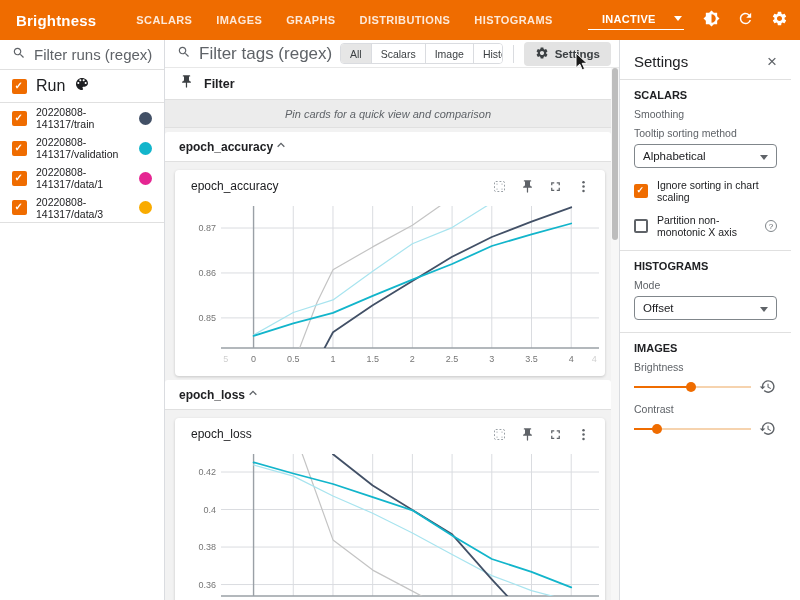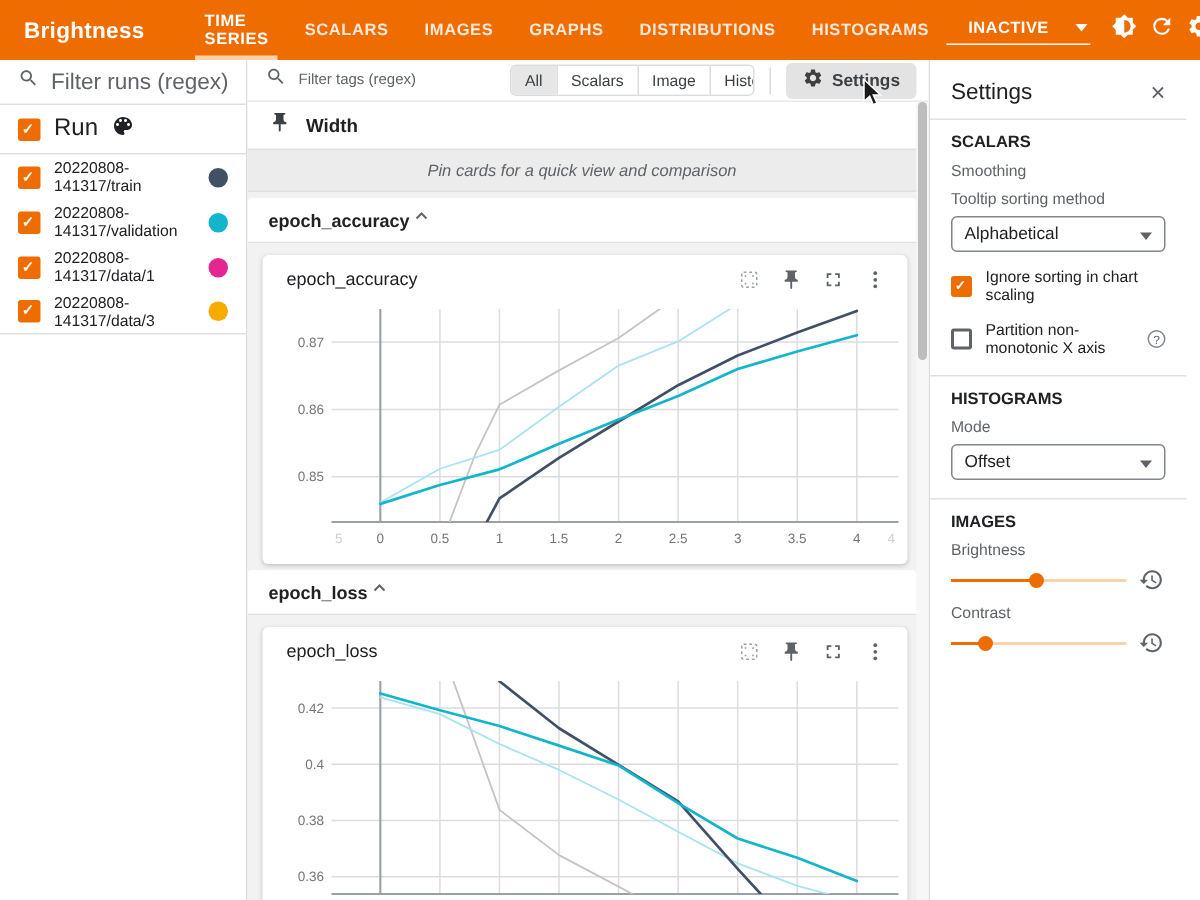--- a/index.html
+++ b/index.html
@@ -38,21 +38,21 @@
   .cb { width:15px; height:15px; border-radius:2px; flex:none; position:relative; cursor:pointer; }
   .cb.on { background:#ef6c00; }
   .cb.on::after { content:"\2713"; position:absolute; left:2.5px; top:1px; color:#fff; font-size:10px; font-weight:700; }
   .cb.off { border:2px solid #5f6368; background:#fff; }
 
   
   .main { width:454px; display:flex; flex-direction:column; position:relative; }
   .toolbar { height:28px; background:#fff; display:flex; align-items:center; padding:0 8px 0 12px; border-bottom:1px solid #e8e8e8; }
   .toolbar .filter-tags { display:flex; align-items:center; gap:8px; flex:1; }
   .toolbar .filter-tags svg { width:14px; height:14px; }
-  .toolbar input { border:none; outline:none; font-size:10px; width:141px; font-family:"Liberation Sans",sans-serif; }
+  .toolbar input { border:none; outline:none; font-size:17px; width:141px; font-family:"Liberation Sans",sans-serif; }
   .toolbar input::placeholder { color:#5f6368; }
   .seg { display:flex; border:1px solid #dadce0; border-radius:4px; overflow:hidden; height:21px; }
   .seg button { border:none; background:#fff; font-size:10.5px; color:#3c4043; padding:0 9px; cursor:pointer; border-left:1px solid #dadce0; font-family:"Liberation Sans",sans-serif; }
   .seg button:first-child { border-left:none; }
   .seg button.sel { background:#e6e6e6; }
   .vdiv { width:1px; height:18px; background:#dadce0; margin:0 10px; }
   .settings-btn { display:flex; align-items:center; gap:6px; background:#e3e3e3; border:none; border-radius:4px; height:24px; padding:0 11px; font-size:11.5px; font-weight:700; color:#3c4043; cursor:pointer; font-family:"Liberation Sans",sans-serif; }
   .settings-btn svg { width:14px; height:14px; }
 
   .content { flex:1; background:#f2f2f2; overflow:hidden; padding-right:8px; }
@@ -103,21 +103,20 @@
   .help-c { width:12px; height:12px; border:1px solid #80868b; border-radius:50%; font-size:8px; color:#5f6368; display:flex; align-items:center; justify-content:center; flex:none; cursor:pointer; }
 
   .cursor { position:absolute; left:575px; top:52px; z-index:50; pointer-events:none; }
 </style>
 </head>
 <body>
 
 <header class="appbar">
   <div class="logo">Brightness</div>
   <nav class="tabs">
-    <div class="tab active">TIME SERIES</div>
     <div class="tab">SCALARS</div>
     <div class="tab">IMAGES</div>
     <div class="tab">GRAPHS</div>
     <div class="tab">DISTRIBUTIONS</div>
     <div class="tab">HISTOGRAMS</div>
   </nav>
   <div class="spacer"></div>
   <div class="status-select">
     <span>INACTIVE</span>
     <i class="caret-w"></i>
@@ -211,21 +210,21 @@
             </svg></span>
         <span>Settings</span>
       </button>
     </div>
 
     <div class="content">
       <div class="pinned-strip">
         <span><svg viewBox="0 0 24 24">
               <path fill="#3c4043" d="M16 9V4h1c.55 0 1-.45 1-1s-.45-1-1-1H7c-.55 0-1 .45-1 1s.45 1 1 1h1v5c0 1.66-1.34 3-3 3v2h5.97v7l1 1 1-1v-7H19v-2c-1.66 0-3-1.34-3-3z"></path>
             </svg></span>
-        <span class="pl">Width</span>
+        <span class="pl">Filter</span>
       </div>
       <div class="empty-msg">Pin cards for a quick view and comparison</div>
 
       <div class="section-strip">
         <span class="st">epoch_accuracy</span>
         <span><svg viewBox="0 0 24 24">
               <path fill="none" stroke="#5f6368" stroke-width="2" d="M7 14.5l5-5 5 5"></path>
             </svg></span>
       </div>
       <div class="card">

